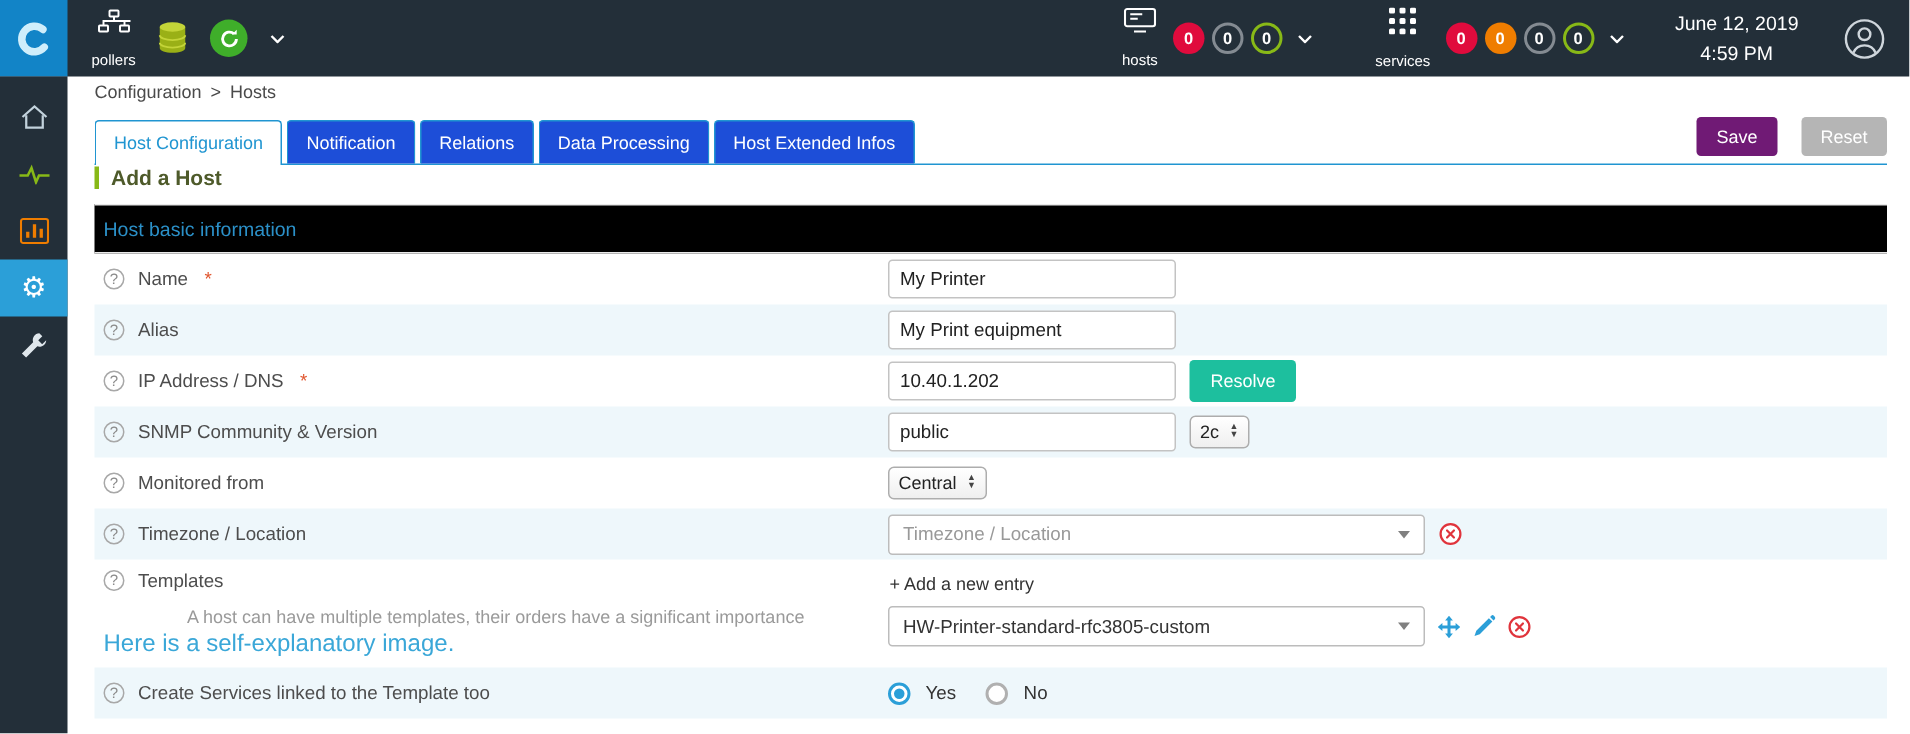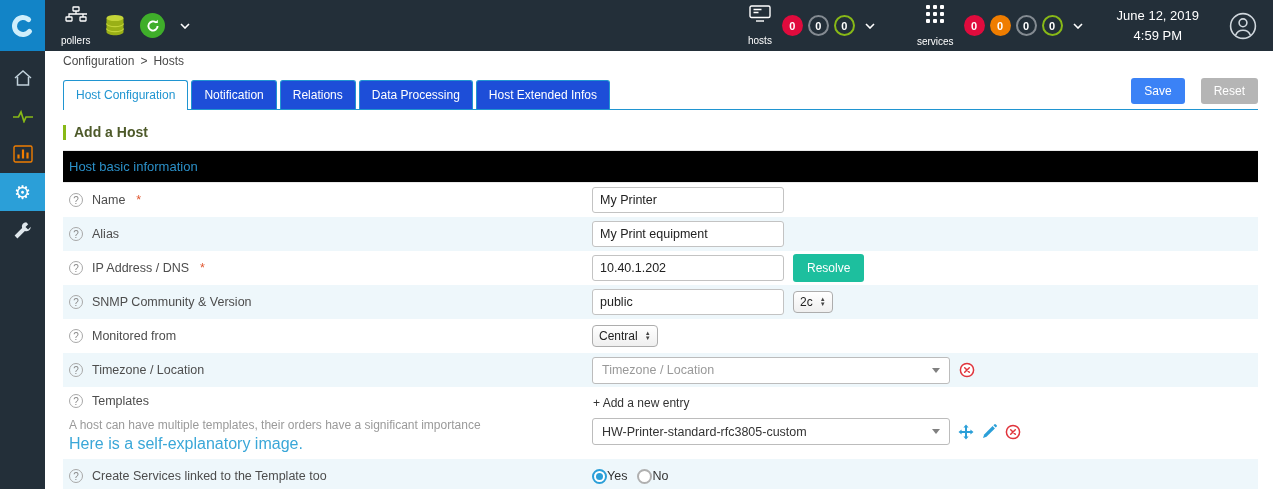--- a/index.html
+++ b/index.html
@@ -42,25 +42,25 @@
   .breadcrumb { font-size:12px; color:#4a4a4a; display:flex; gap:6px; }
   .breadcrumb .crumb { cursor:pointer; }
   .tabbar { display:flex; align-items:flex-end; margin-top:10px; border-bottom:1px solid #2095d1; }
   .tab { background:#1d4ed8; color:#fff; font-size:12px; padding:7px 12px;
          border-radius:3px 3px 0 0; margin-right:3px; cursor:pointer;
          border:1px solid #2095d1; border-bottom:none; white-space:nowrap; }
   .tab.active { background:#fff; color:#2095d1; position:relative; top:1px; padding-bottom:8px; }
   .tab-actions { margin-left:auto; display:flex; gap:16px; margin-bottom:5px; }
   .btn { border:none; color:#fff; font-size:12px; padding:6px 13px; border-radius:3px; cursor:pointer;
          font-family:inherit; }
-  .btn-save { background:#3b82f6; }
+  .btn-save { background:#701a75; }
   .btn-reset { background:#b5b5b5; }
 
   
-  .section-title { display:flex; align-items:center; gap:8px; margin-top:14px;
+  .section-title { display:flex; align-items:center; gap:8px; 
                    font-size:14px; font-weight:bold; color:#4e5a2a; }
   .gbar { width:3px; height:15px; background:#88b917; }
   .subsection { margin-top:10px; background:#000000; border-top:1px solid #e9e9e9;
                 border-bottom:1px solid #e9e9e9; padding:8px 6px; font-size:13px; color:#2b90c8; }
 
   
   .form-row { display:flex; align-items:center; min-height:34px; padding:0 6px;
               font-size:12.5px; color:#4d4d4d; }
   .form-row.alt { background:#eef7fb; }
   .label-col { width:523px; display:flex; align-items:center; gap:9px; flex:none; }
@@ -81,28 +81,28 @@
   .select2 .ph  { color:#999; flex:1; }
   .select2 .val { color:#333; flex:1; white-space:nowrap; overflow:hidden; }
   .dd-arrow { width:0; height:0; border-left:4px solid transparent; border-right:4px solid transparent;
               border-top:5px solid #808080; }
   .icon-btn { display:flex; cursor:pointer; }
 
   
   .templates-row { align-items:flex-start; padding-top:7px; padding-bottom:6px; }
   .templates-row .label-col { display:block; }
   .lbl-line { display:flex; align-items:center; gap:9px; }
-  .help-text { color:#9a9a9a; font-size:12px; margin-top:10px; }
+  .help-text { color:#9a9a9a; font-size:12px; margin-top:10px;text-align:center; }
   .help-link { color:#3aa7d8; font-size:16px; margin-top:3px; cursor:pointer; }
   .templates-field { display:block; }
   .add-entry { font-size:12px; color:#333; cursor:pointer; margin:2px 0 8px 1px; }
   .tpl-line { display:flex; align-items:center; gap:8px; }
 
   
-  .radio-group { display:flex; align-items:center; gap:0; color:#333; }
+  .radio-group { display:flex; align-items:center; gap:10px; color:#333; }
   .radio { width:15px; height:15px; border-radius:50%; border:2px solid #b0b0b0; background:#fff;
            display:flex; align-items:center; justify-content:center; cursor:pointer; flex:none; }
   .radio.checked { border-color:#2b9fd8; }
   .radio.checked::after { content:""; width:7px; height:7px; border-radius:50%; background:#2b9fd8; }
   .radio-label { margin-right:10px; cursor:pointer; }
 </style>
 </head>
 <body>
 
 <div class="topbar">

